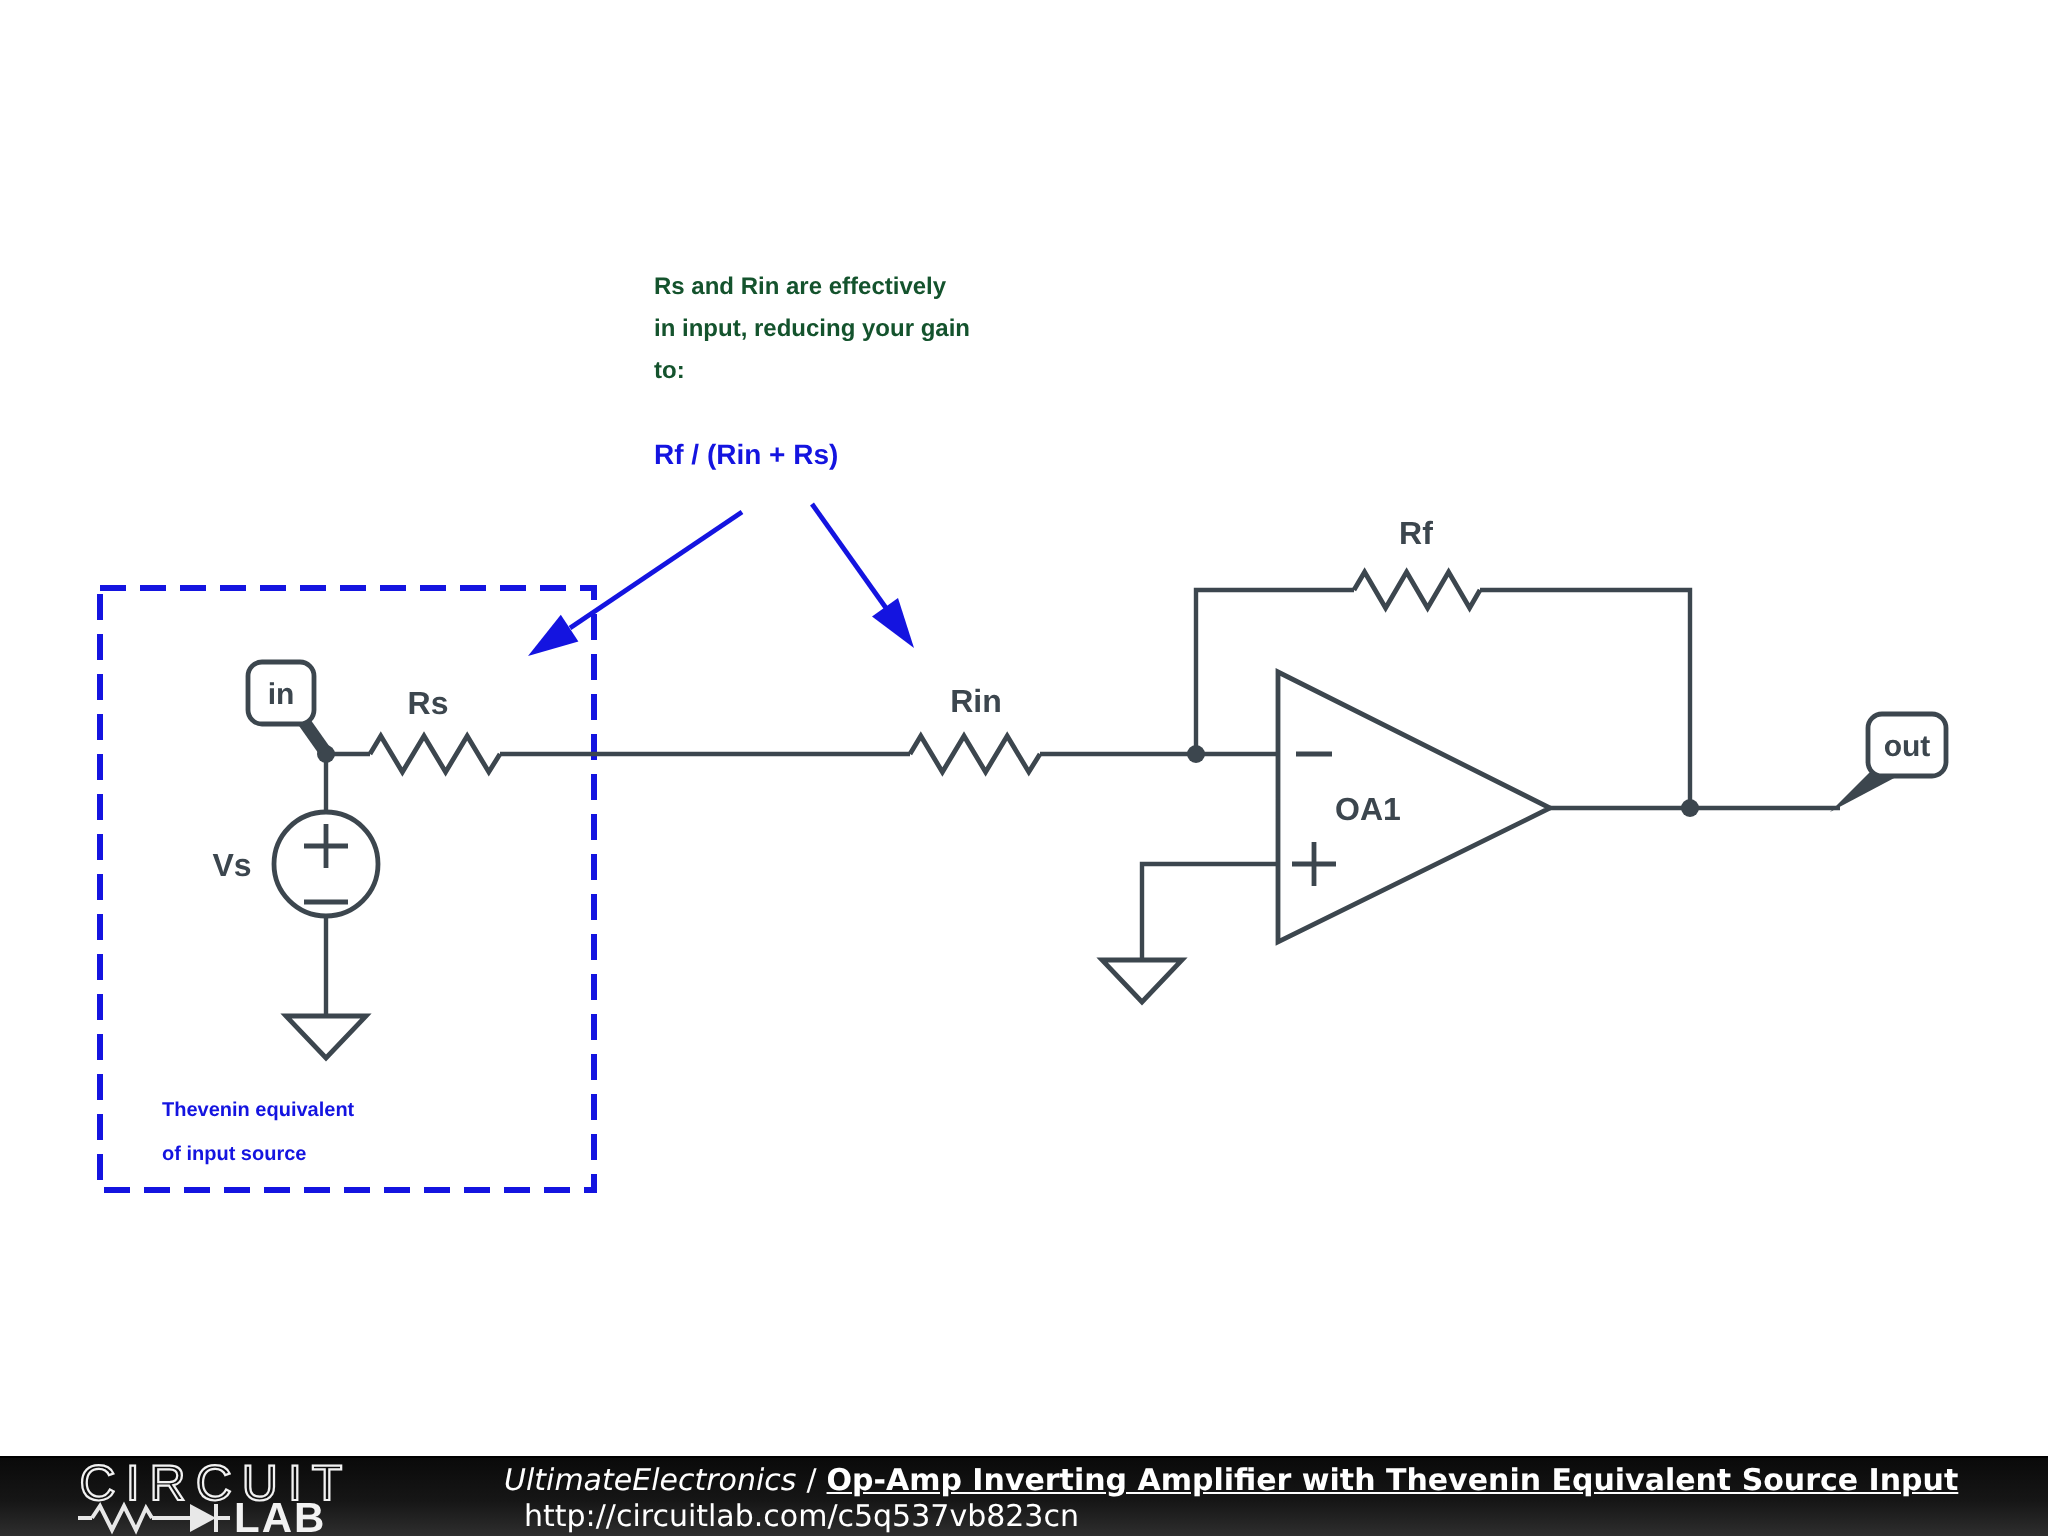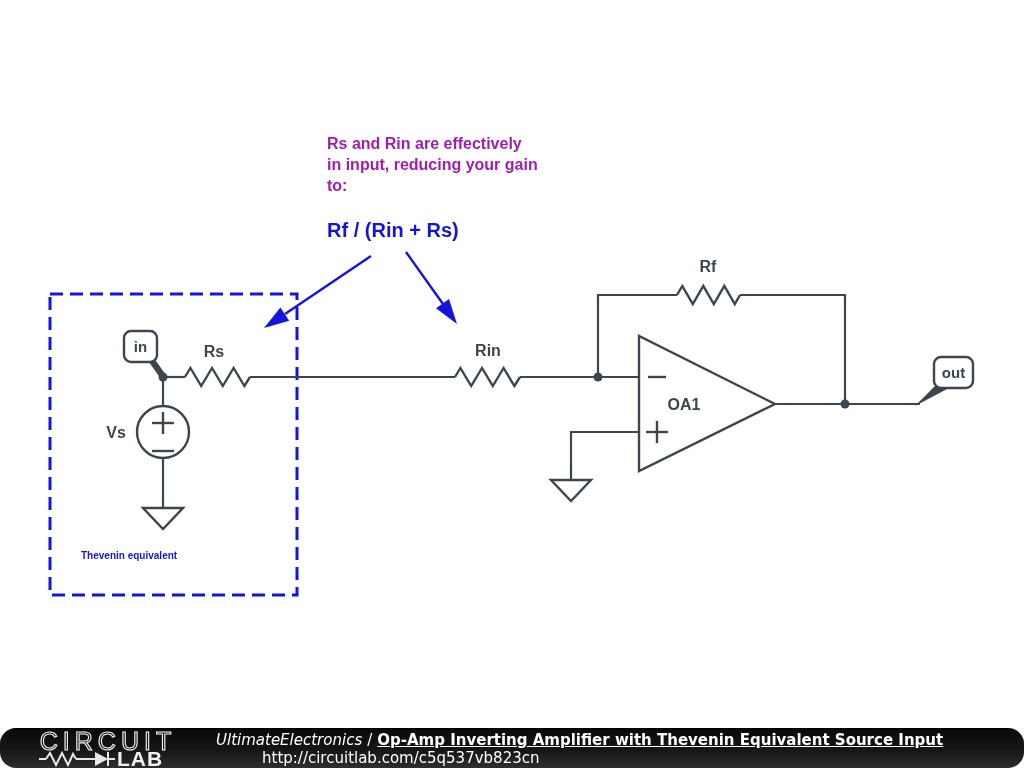--- a/index.html
+++ b/index.html
@@ -1,52 +1,52 @@
 <!DOCTYPE html>
 <html><head>
 <meta charset="utf-8">
 <style>
   html,body{margin:0;padding:0;background:#fff;}
   #stage{position:relative;width:1024px;height:768px;background:#ffffff;overflow:hidden;
          font-family:"Liberation Sans",sans-serif;}
   .abs{position:absolute;}
 
   
-  .note{left:327px;top:133px;color:#a21caf;font-weight:bold;font-size:16px;line-height:21px;}
-  .formula{left:327px;top:219px;color:#1414e0;font-weight:bold;font-size:20px;}
+  .note{left:327px;top:133px;color:#14532d;font-weight:bold;font-size:12px;line-height:21px;}
+  .formula{left:327px;top:219px;color:#1414e0;font-weight:bold;font-size:14px;}
   .thevenin{left:81px;top:545px;color:#1414e0;font-weight:bold;font-size:10px;line-height:22px;}
 
   
   svg.schematic{position:absolute;left:0;top:0;}
   .wire{stroke:#3c464e;stroke-width:2.2;fill:none;}
   .comp{stroke:#3c464e;stroke-width:2.4;fill:#ffffff;}
   .sym{stroke:#3c464e;stroke-width:2.4;fill:none;}
   .dot{fill:#3c464e;stroke:none;}
   .dashed-box{stroke:#1414e0;stroke-width:3;fill:none;stroke-dasharray:13 7;}
   .arrow-line{stroke:#1414e0;stroke-width:2.4;fill:none;}
   .arrow-head{fill:#1414e0;stroke:none;}
   .lbl{fill:#3c464e;font-family:"Liberation Sans",sans-serif;font-weight:bold;font-size:16px;}
   .flag-lbl{fill:#3c464e;font-family:"Liberation Sans",sans-serif;font-weight:bold;font-size:15px;}
   .flag-ptr{stroke:#3c464e;stroke-width:6.5;}
   .flag-wedge{fill:#3c464e;stroke:none;}
 
   
   .footer{left:0;top:728px;width:1024px;height:40px;
           background:linear-gradient(180deg,#0a0a0a 0%,#161616 55%,#2e2e2e 100%);
-          border-top:1px solid #000;box-sizing:border-box;border-radius:16px;}
+          border-top:1px solid #000;box-sizing:border-box;}
   .logo{position:absolute;left:37px;top:-3px;}
   .logo-top{fill:none;stroke:#f2f2f2;stroke-width:1.1;font-family:"Liberation Sans",sans-serif;
             font-size:25px;letter-spacing:5px;}
   .logo-bottom{fill:#f2f2f2;font-family:"Liberation Sans",sans-serif;font-weight:bold;
                font-size:21px;letter-spacing:1px;}
   .logo-line{stroke:#e8e8e8;stroke-width:2;fill:none;}
   .logo-fill{fill:#e8e8e8;stroke:none;}
   .footer-text{position:absolute;left:216px;top:2px;color:#ffffff;
                font-family:"DejaVu Sans",sans-serif;font-size:15px;line-height:18px;}
-  .author{font-style:italic;}
+  .author{font-style:italic;margin-left:36px;}
   .sep{margin:0 5px;}
   .title{font-weight:bold;text-decoration:underline;}
   .footer-url{color:#ffffff;margin-left:46px;}
 </style>
 </head>
 <body>
 
 <div id="stage">
 
   <svg class="schematic" width="1024" height="768" viewBox="0 0 1024 768">
@@ -123,20 +123,21 @@
 
   <div class="abs note">
     <div>Rs and Rin are effectively</div>
     <div>in input, reducing your gain</div>
     <div>to:</div>
   </div>
   <div class="abs formula">Rf / (Rin + Rs)</div>
 
   <div class="abs thevenin">
     <div>Thevenin equivalent</div>
+    <div>of input source</div>
   </div>
 
   <div class="abs footer">
     <svg class="logo" width="145" height="42" viewBox="0 0 145 42">
       <text class="logo-top" x="71" y="24" text-anchor="middle">CIRCUIT</text>
       <g>
         <line class="logo-line" x1="2" y1="33" x2="9" y2="33"></line>
         <polyline class="logo-line" points="9,33 13,27 19,39 25,27 31,39 36,28 39,33"></polyline>
         <line class="logo-line" x1="39" y1="33" x2="58" y2="33"></line>
         <polygon class="logo-fill" points="58,26 58,40 71,33"></polygon>

